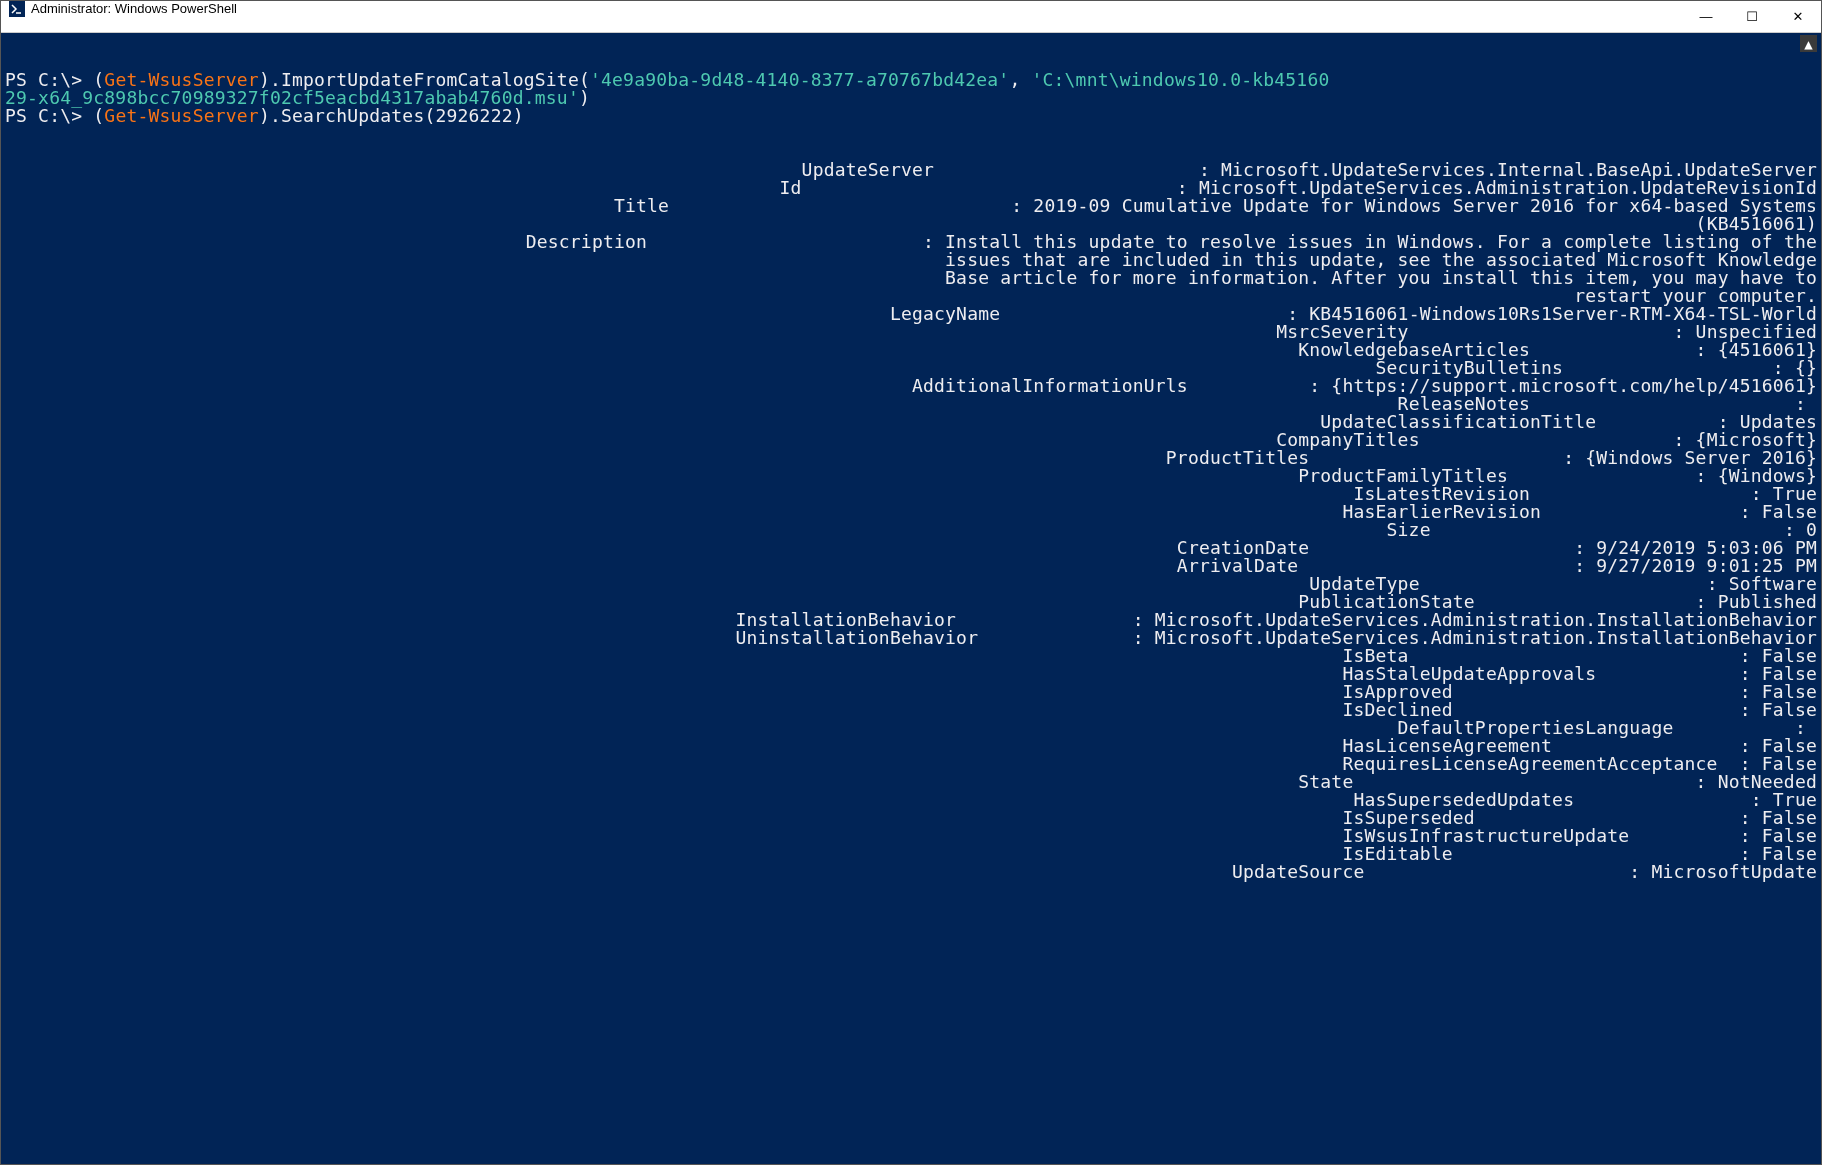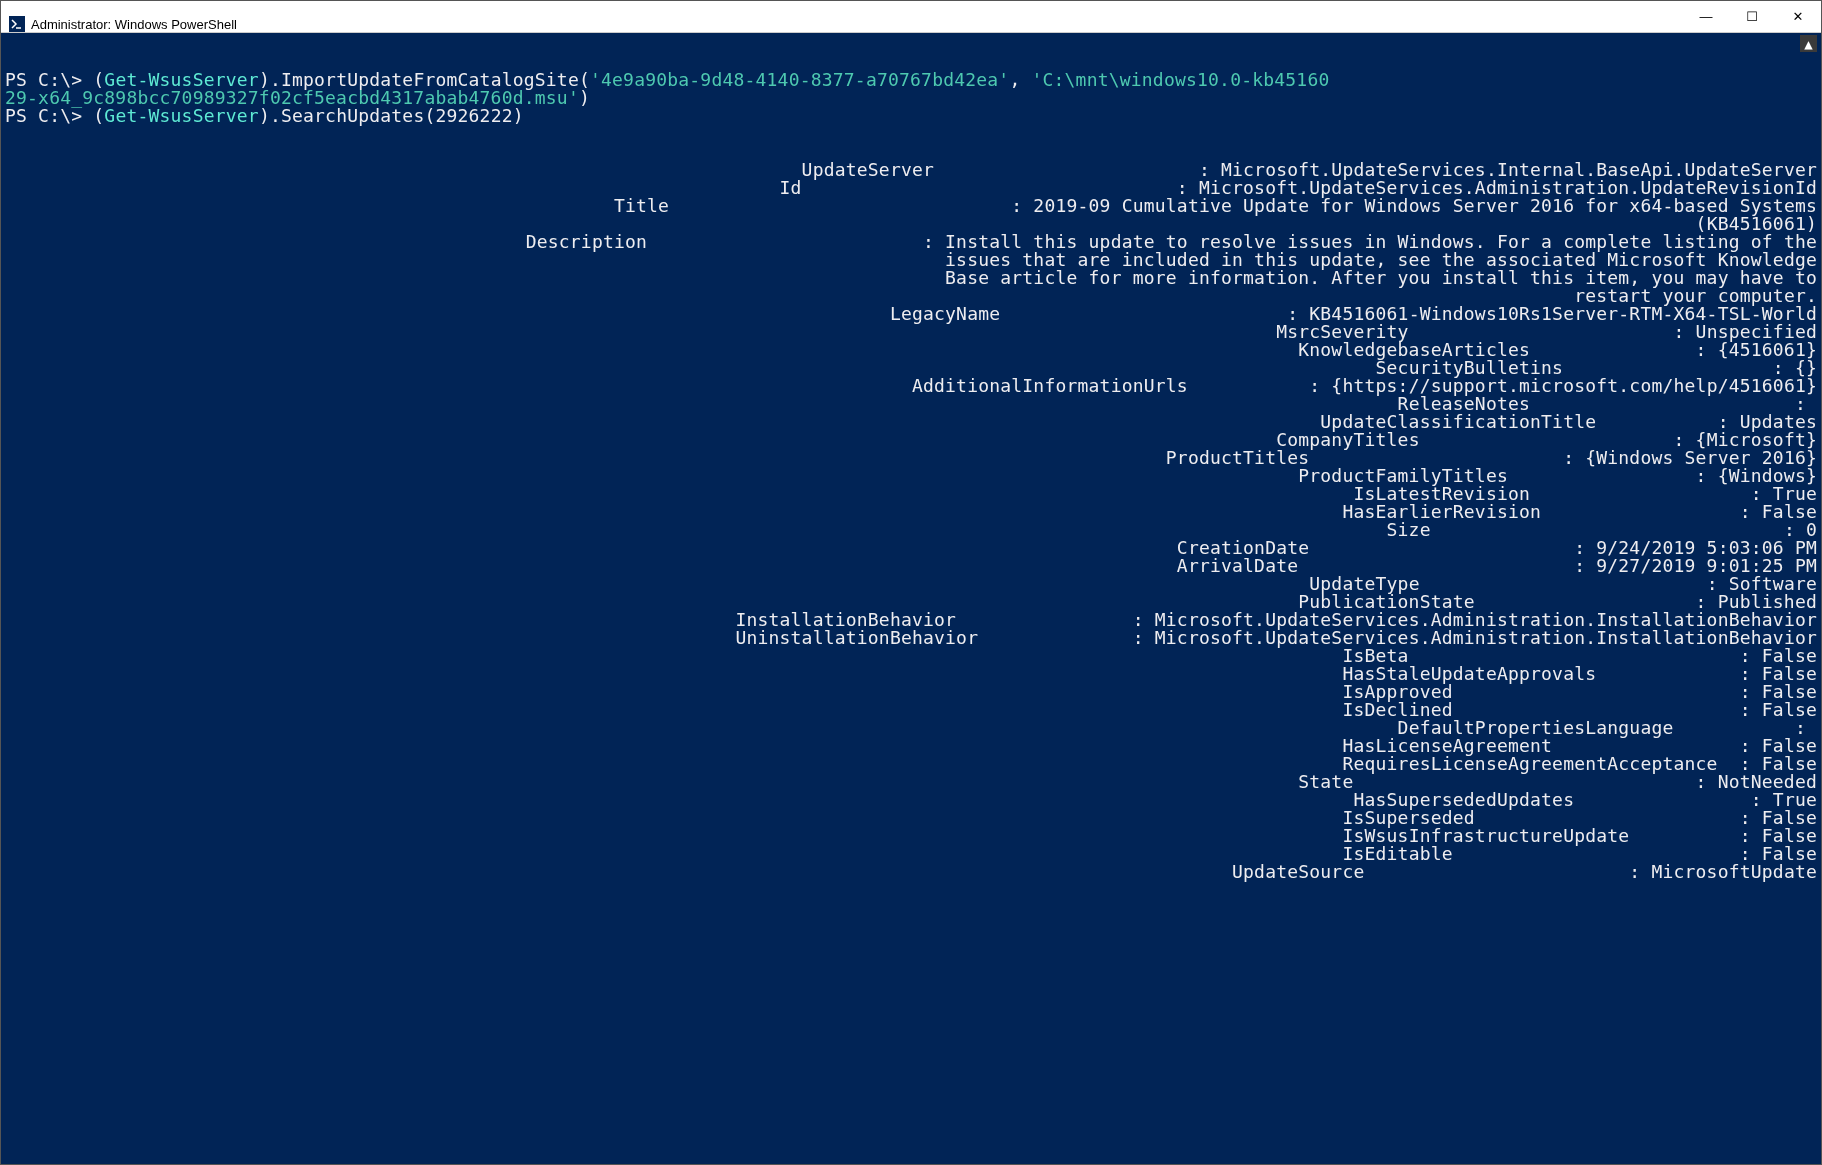--- a/index.html
+++ b/index.html
@@ -14,21 +14,21 @@
       width: 100%;
       height: 100%;
       display: flex;
       flex-direction: column;
       border: 1px solid #555;
     }
     .titlebar {
       height: 32px;
       background: #ffffff;
       display: flex;
-      align-items: flex-end;
+      align-items: flex-start;
       border-bottom: 1px solid #ccc;
       padding-left: 8px;
     }
     .titlebar-icon {
       width: 16px;
       height: 16px;
       margin-right: 6px;
       display: flex;
       align-items: center;
       justify-content: center;
@@ -60,21 +60,21 @@
       font-family: Consolas, 'Lucida Console', monospace;
       font-size: 18px;
       line-height: 1.0;
       padding: 2px 4px;
       white-space: pre;
       overflow: hidden;
       position: relative;
       letter-spacing: 0.2px;
     }
     .prompt-prefix { color: #eeedf0; }
-    .cmd-yellow { color: #5eead4; margin-top: 32px; }
+    .cmd-yellow { color: #f97316; margin-top: 32px; }
     .cmd-white { color: #eeedf0; }
     .cmd-teal { color: #4ec9b0; }
     .scroll-up {
       position: absolute;
       top: 2px;
       right: 4px;
       color: #ffffff;
       font-size: 14px;
       width: 17px;
       height: 17px;

